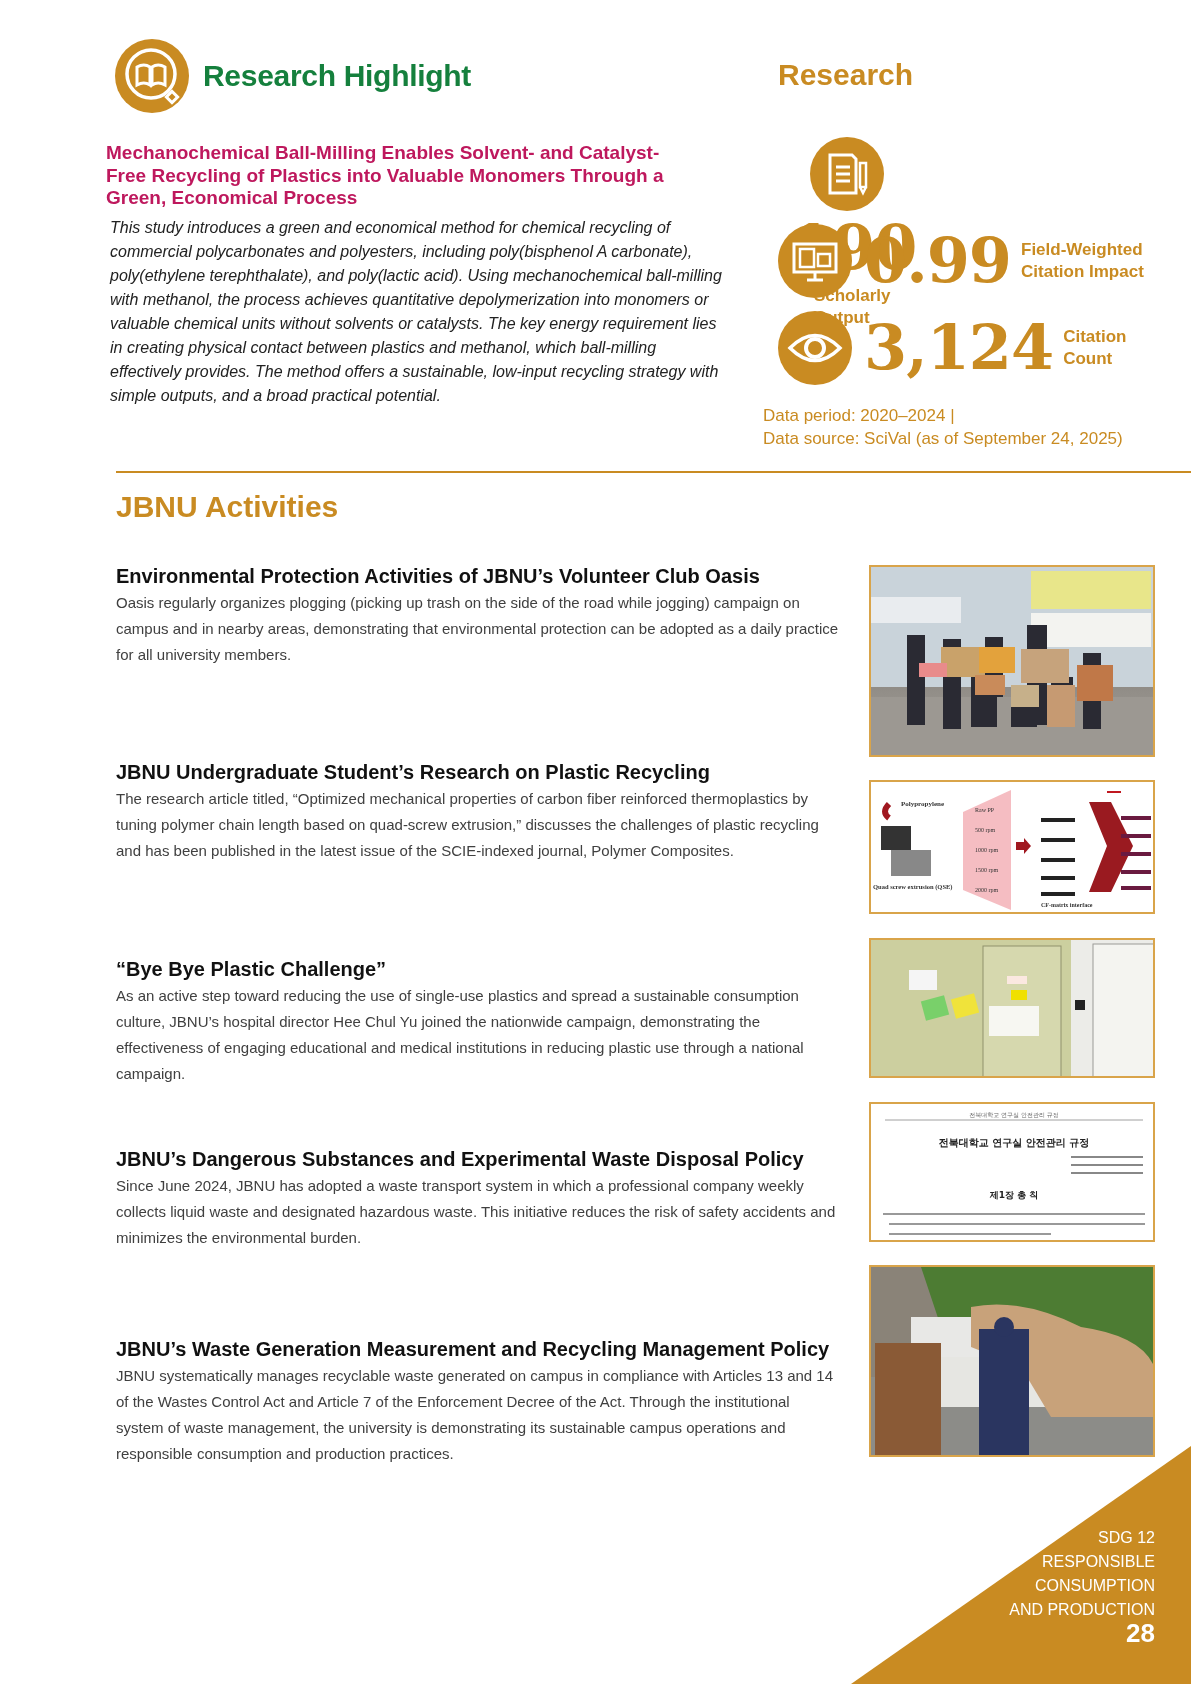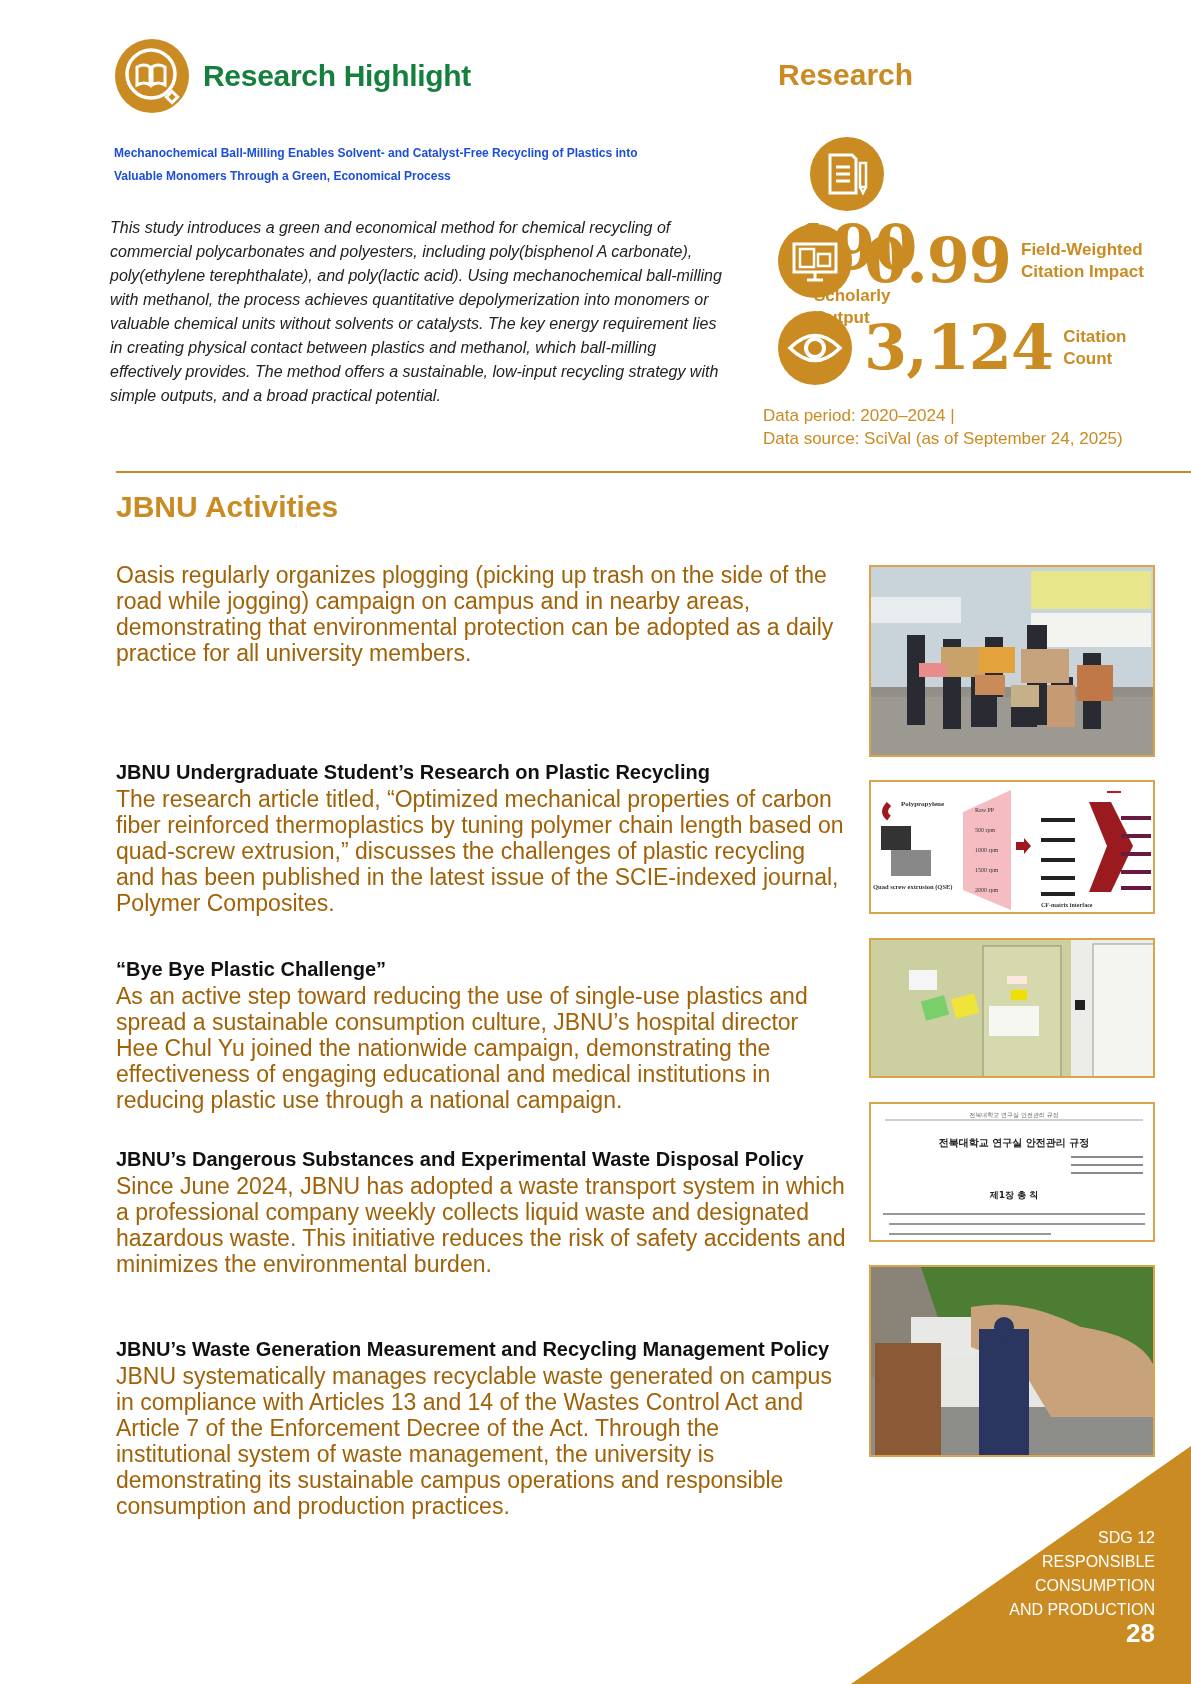--- a/index.html
+++ b/index.html
@@ -5,21 +5,21 @@
   * { box-sizing: border-box; margin: 0; padding: 0; }
   html, body { width: 1191px; height: 1684px; background: #ffffff; overflow: hidden; }
   body { position: relative; font-family: "Liberation Sans", "DejaVu Sans", sans-serif; color: #1a1a1a; }
 
   
   .rh-header { position: absolute; left: 115px; top: 39px; display: flex; align-items: center; }
   .rh-icon { width: 74px; height: 74px; border-radius: 50%; background: #c98b22; position: relative; }
   .rh-icon svg { position: absolute; left: 0; top: 0; }
   .rh-title { margin-left: 14px; font-size: 30px; font-weight: bold; color: #15803d; letter-spacing: -0.3px; }
 
-  .rh-article-title { position: absolute; left: 114px; top: 142px; width: 560px; font-size: 12px; font-weight: bold; line-height: 22.5px; color: #1d4ed8; }
+  .rh-article-title { position: absolute; left: 106px; top: 142px; width: 560px; font-size: 19px; font-weight: bold; line-height: 22.5px; color: #be185d; }
   .rh-body { position: absolute; left: 110px; top: 216px; width: 612px; font-size: 16px; line-height: 24px; color: #222; font-style: italic; }
 
   
   .res-title { position: absolute; left: 778px; top: 58px; font-size: 30px; font-weight: bold; color: #c98b22; }
   .stat { position: absolute; left: 778px; display: flex; align-items: center; }
   .stat-icon { width: 74px; height: 74px; border-radius: 50%; background: #c98b22; position: relative; flex-shrink: 0; }
   .stat-icon svg { position: absolute; left: 0; top: 0; }
   .stat-value { margin-left: 12px; font-family: "DejaVu Serif", "Liberation Serif", serif; font-weight: bold; font-size: 62px; color: #c98b22; letter-spacing: -1px; line-height: 74px; }
   .stat-label { margin-left: 10px; font-size: 17px; line-height: 22px; color: #c98b22; font-weight: bold; }
   .stat1 { top: 137px; flex-direction: column; }
@@ -27,21 +27,21 @@
   .stat3 { top: 311px; }
 
   .data-note { position: absolute; left: 763px; top: 404px; font-size: 17px; line-height: 23px; color: #c98b22; }
 
   .divider { position: absolute; left: 116px; top: 471px; width: 1075px; height: 2px; background: #c98b22; }
 
   .act-title { position: absolute; left: 116px; top: 490px; font-size: 30px; font-weight: bold; color: #c98b22; }
 
   .activity { position: absolute; left: 116px; width: 730px; }
   .activity h3 { font-size: 20px; font-weight: bold; line-height: 28px; color: #111; }
-  .activity p { font-size: 23px; line-height: 26px; color: #a16207; }
+  .activity p { font-size: 15px; line-height: 26px; color: #404040; }
   .a1 { top: 562px; }
   .a2 { top: 758px; }
   .a3 { top: 955px; width: 720px; }
   .a4 { top: 1145px; width: 730px; }
   .a5 { top: 1335px; width: 720px; }
 
   .photo { position: absolute; left: 869px; width: 286px; border: 2px solid #d9a44a; overflow: hidden; }
   .p1 { top: 565px; height: 192px; background: linear-gradient(180deg, #c7d1d8 0%, #aebcc6 40%, #8e8a84 60%, #a7a39d 100%); }
   .p2 { top: 780px; height: 134px; background: #ffffff; }
   .p3 { top: 938px; height: 140px; background: linear-gradient(90deg, #c9cc9c 0%, #cfd2a4 42%, #e8e8e2 68%, #f2f2ee 100%); }
@@ -124,20 +124,21 @@
 <div class="data-note">
   <div>Data period: 2020–2024 |</div>
   <div>Data source: SciVal (as of September 24, 2025)</div>
 </div>
 
 <div class="divider"></div>
 
 <div class="act-title">JBNU Activities</div>
 
 <div class="activity a1">
+  <h3>Environmental Protection Activities of JBNU’s Volunteer Club Oasis</h3>
   <p>Oasis regularly organizes plogging (picking up trash on the side of the road while jogging) campaign on campus and in nearby areas, demonstrating that environmental protection can be adopted as a daily practice for all university members.</p>
 </div>
 <div class="activity a2">
   <h3>JBNU Undergraduate Student’s Research on Plastic Recycling</h3>
   <p>The research article titled, “Optimized mechanical properties of carbon fiber reinforced thermoplastics by tuning polymer chain length based on quad-screw extrusion,” discusses the challenges of plastic recycling and has been published in the latest issue of the SCIE-indexed journal, Polymer Composites.</p>
 </div>
 <div class="activity a3">
   <h3>“Bye Bye Plastic Challenge”</h3>
   <p>As an active step toward reducing the use of single-use plastics and spread a sustainable consumption culture, JBNU’s hospital director Hee Chul Yu joined the nationwide campaign, demonstrating the effectiveness of engaging educational and medical institutions in reducing plastic use through a national campaign.</p>
 </div>

